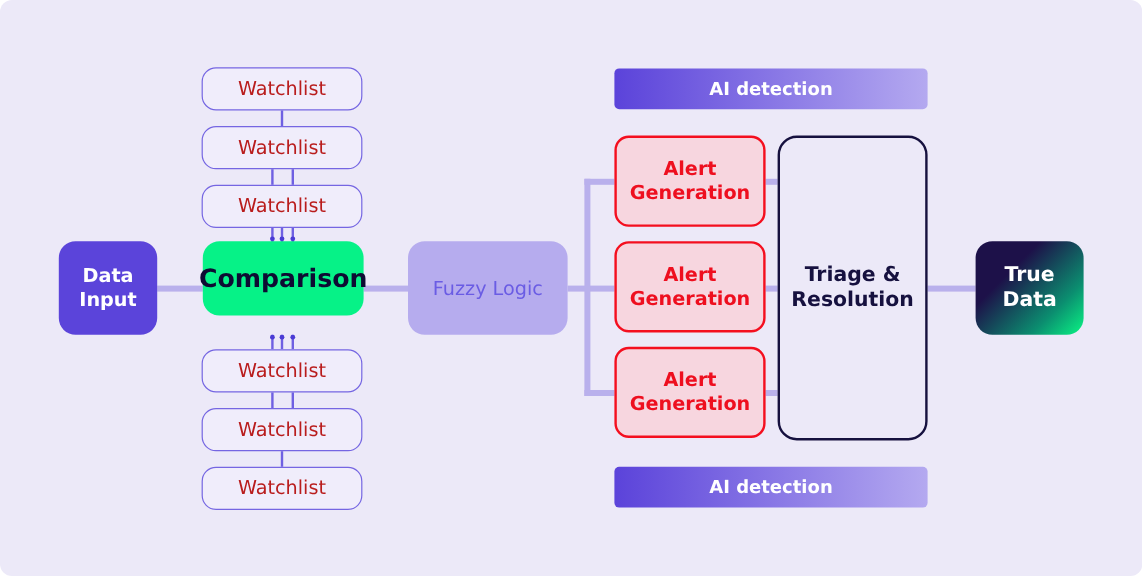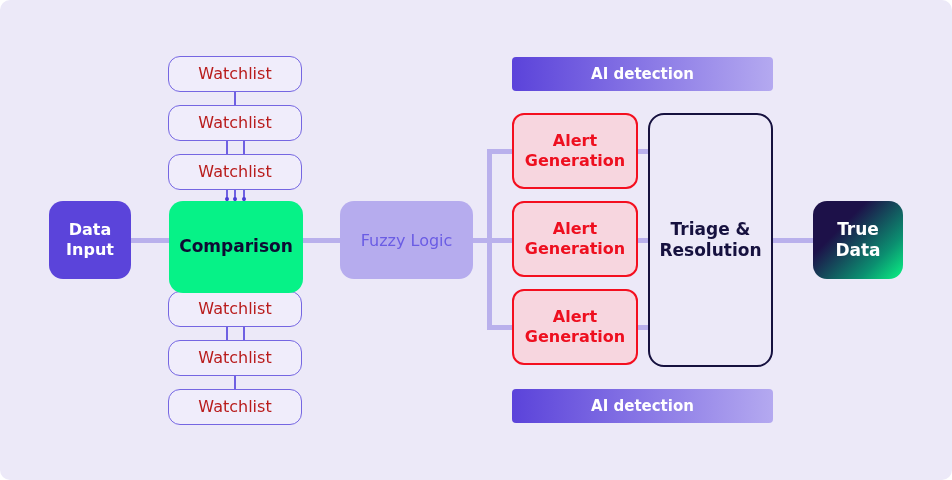--- a/index.html
+++ b/index.html
@@ -3,22 +3,22 @@
 <meta charset="utf-8">
 <style>
   html,body{margin:0;padding:0;background:#ffffff;font-family:"DejaVu Sans","Liberation Sans",sans-serif;}
   .canvas{position:relative;width:952px;height:480px;background:#ece9f8;border-radius:10px;overflow:hidden;}
 
   .node{position:absolute;display:flex;align-items:center;justify-content:center;
         text-align:center;white-space:pre-line;line-height:1.25;box-sizing:border-box;}
 
   .data-input{left:49px;top:201px;width:82px;height:78px;background:#5b44da;color:#ffffff;
               font-weight:bold;font-size:16px;border-radius:14px;}
-  .comparison{left:169px;top:201px;width:134px;height:92px;background:#06f287;color:#0e0b33;
-              font-weight:bold;font-size:17px;border-radius:14px;}
+  .comparison{left:169px;top:201px;width:134px;height:62px;background:#06f287;color:#0e0b33;
+              font-weight:bold;font-size:21px;border-radius:14px;}
   .matching{left:340px;top:201px;width:133px;height:78px;background:#b6acee;border-radius:14px;
             flex-direction:column;}
   .matching .m-title{font-weight:bold;font-size:17px;color:#2e2298;}
   .matching .m-sub{font-size:16px;color:#6a5ce4;margin-top:2px;}
 
   .watchlist{left:168px;width:134px;height:36px;background:#f0edfb;border:1.5px solid #7566e2;
              border-radius:12px;color:#b91c1c;font-size:16px;}
   .wl-t1{top:56px;}  .wl-t2{top:105px;} .wl-t3{top:154px;}
   .wl-b1{top:291px;} .wl-b2{top:340px;} .wl-b3{top:389px;}
 

